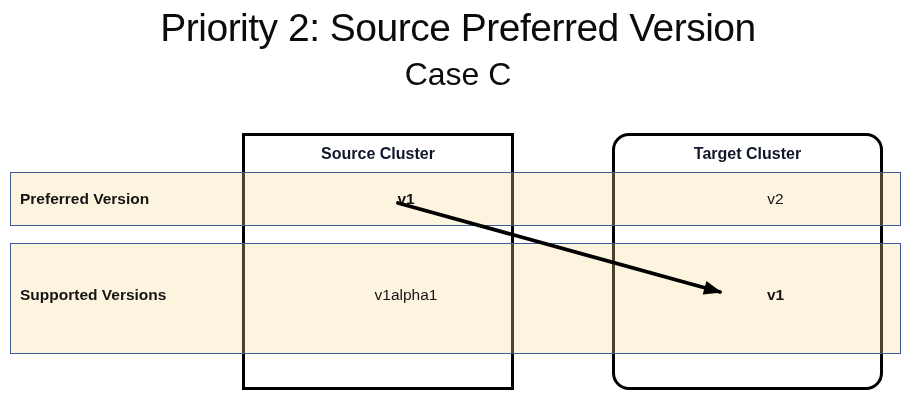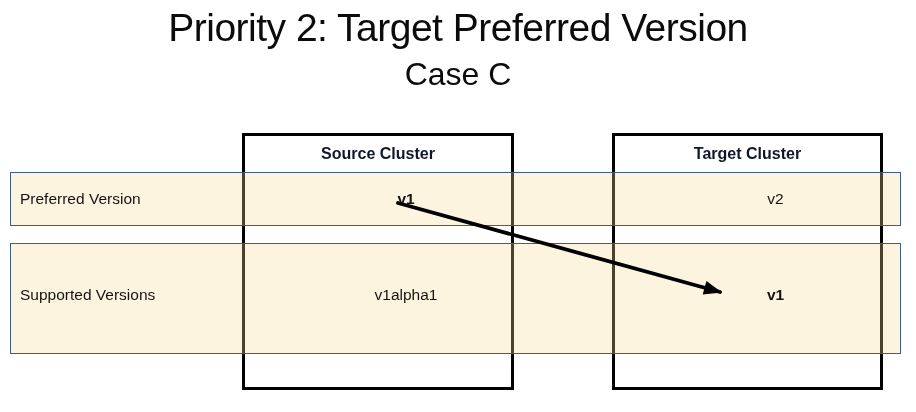--- a/index.html
+++ b/index.html
@@ -40,21 +40,21 @@
   
   .cluster-box {
     position: absolute;
     top: 133px;
     height: 257px;
     border: 3.5px solid #000000;
     box-sizing: border-box;
     background: transparent;
   }
   .cluster-box.source { left: 242px; width: 272px; }
-  .cluster-box.target { left: 612px; width: 271px; }
+  .cluster-box.target { left: 612px; width: 271px; border-radius: 17px; }
   .cluster-header {
     position: absolute;
     top: 0;
     left: 0;
     right: 0;
     height: 36px;
     display: flex;
     align-items: center;
     justify-content: center;
     font-size: 16px;
@@ -77,38 +77,38 @@
     position: absolute;
     display: flex;
     align-items: center;
     font-size: 15.5px;
     color: #141414;
   }
   .cell.centered { justify-content: center; margin-left: 28px; }
   .cell.bold { font-weight: 700; }
   .row1-y { top: 172px; height: 54px; }
   .row2-y { top: 245px; height: 100px; }
-  .label-col { left: 20px; width: 215px; }
+  .label-col { left: 20px; width: 215px; font-weight: bold; }
   .source-col { left: 242px; width: 272px; }
   .target-col { left: 612px; width: 271px; text-align: right; }
   .arrow-layer {
     position: absolute;
     top: 0;
     left: 0;
     width: 916px;
     height: 412px;
     pointer-events: none;
   }
 </style>
 </head>
 <body>
 
 <div class="stage">
 
-  <div class="title">Priority 2: Target Preferred Version</div>
+  <div class="title">Priority 2: Source Preferred Version</div>
   <div class="subtitle">Case C</div>
 
   <div class="cluster-box source">
     <div class="cluster-header">Source Cluster</div>
   </div>
   <div class="cluster-box target">
     <div class="cluster-header">Target Cluster</div>
   </div>
 
   <div class="band row1"></div>

